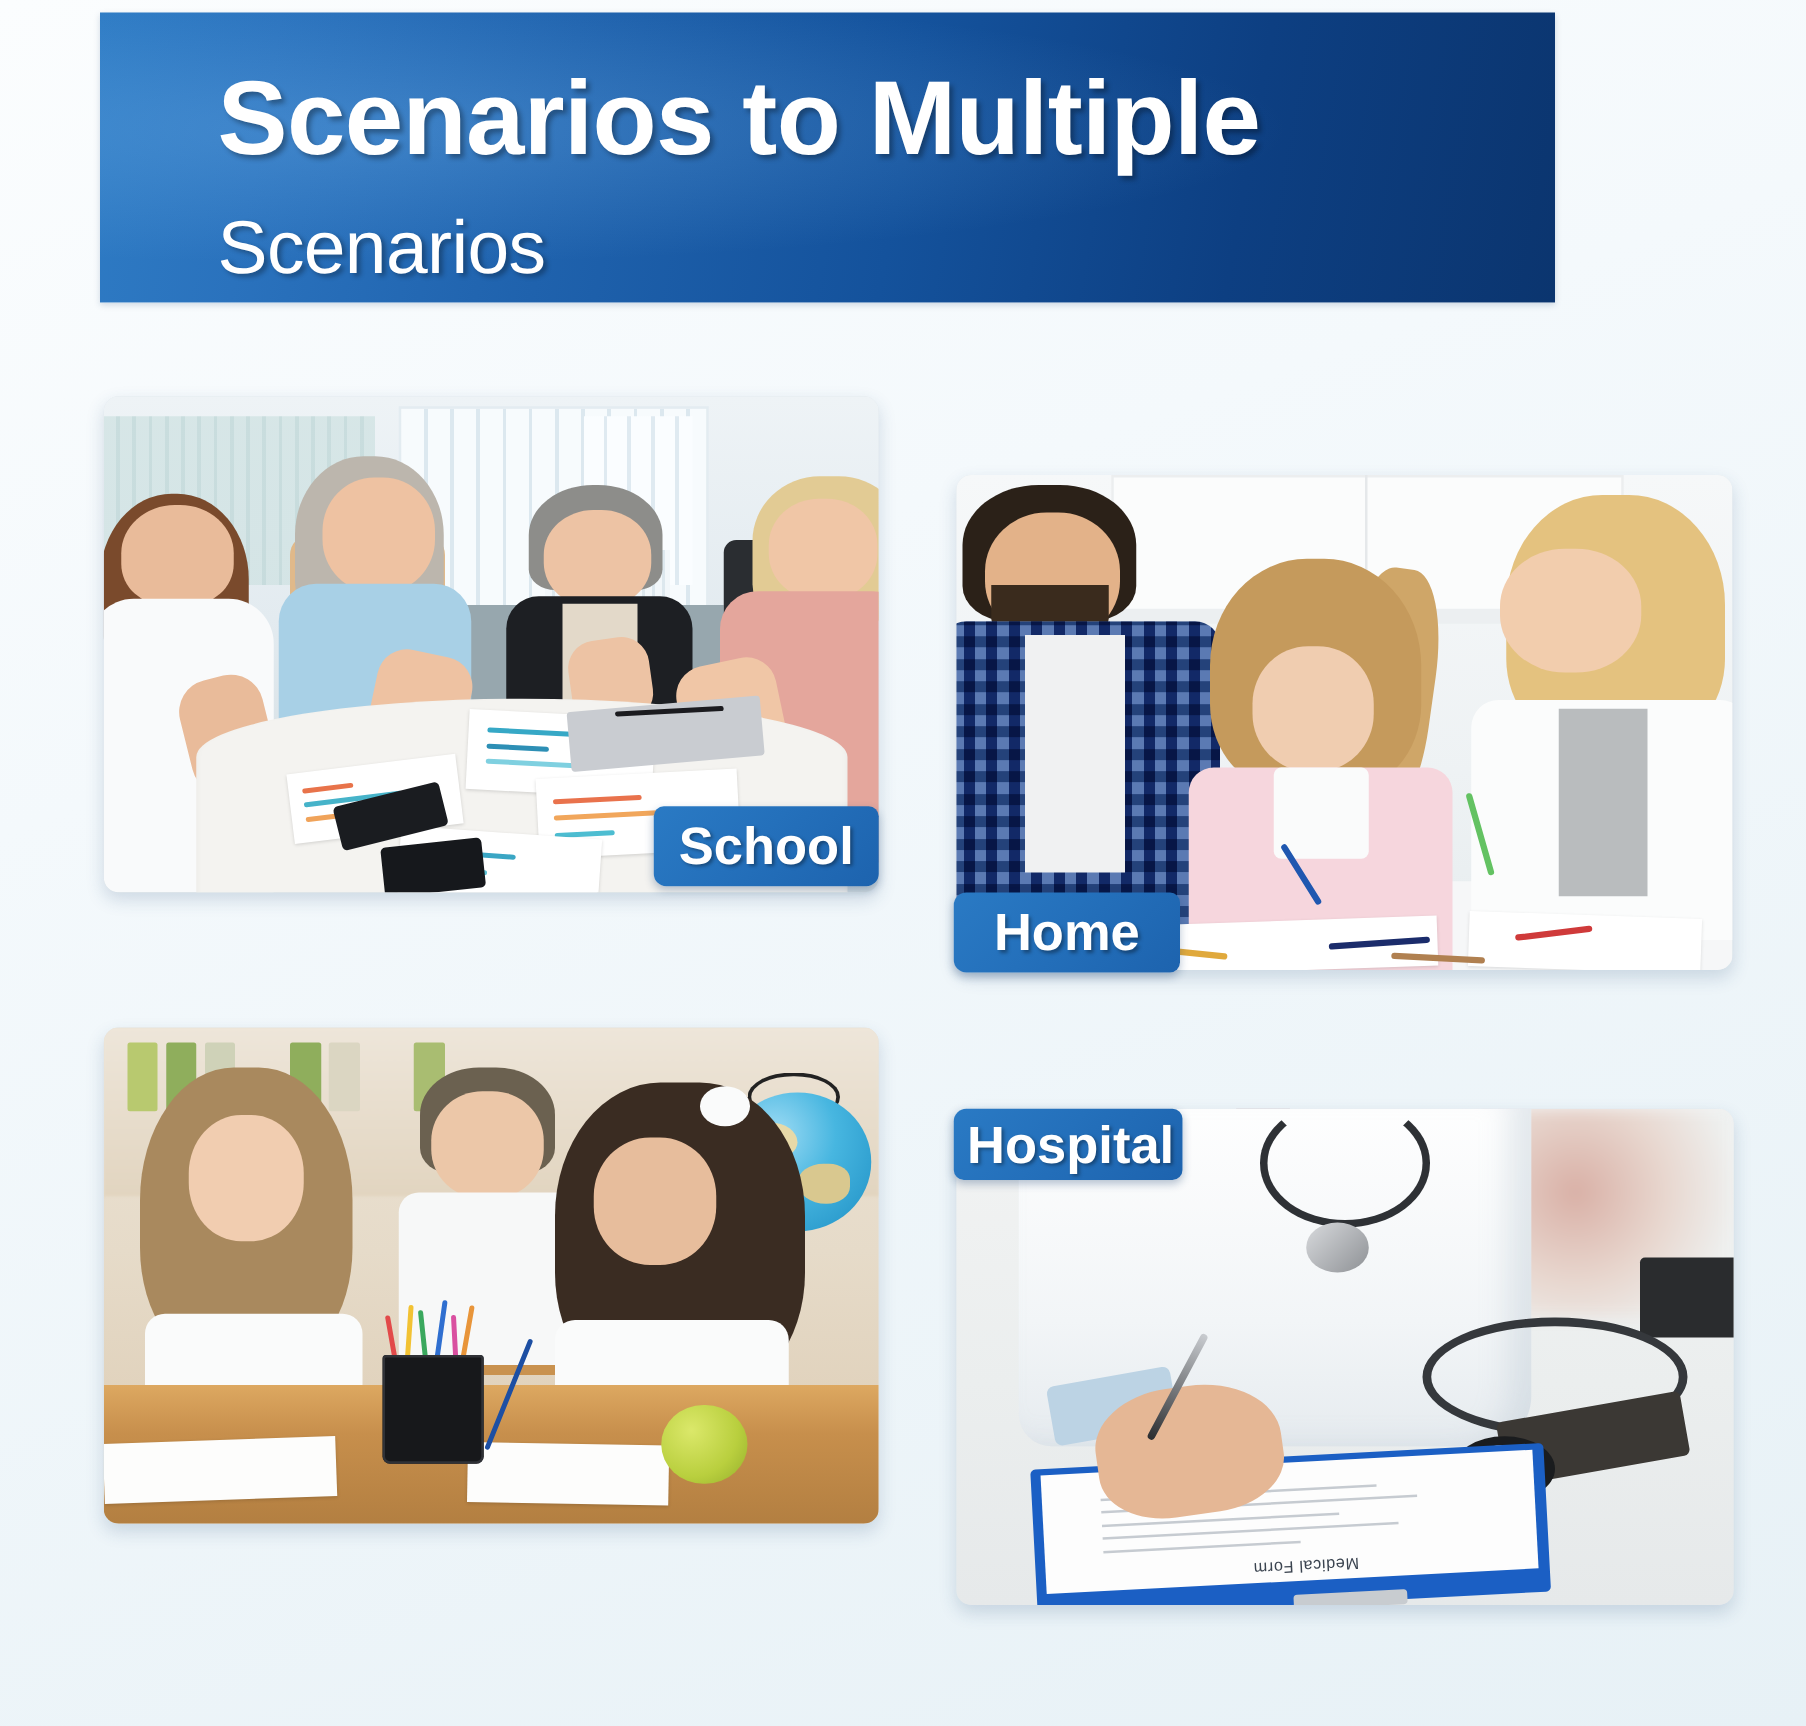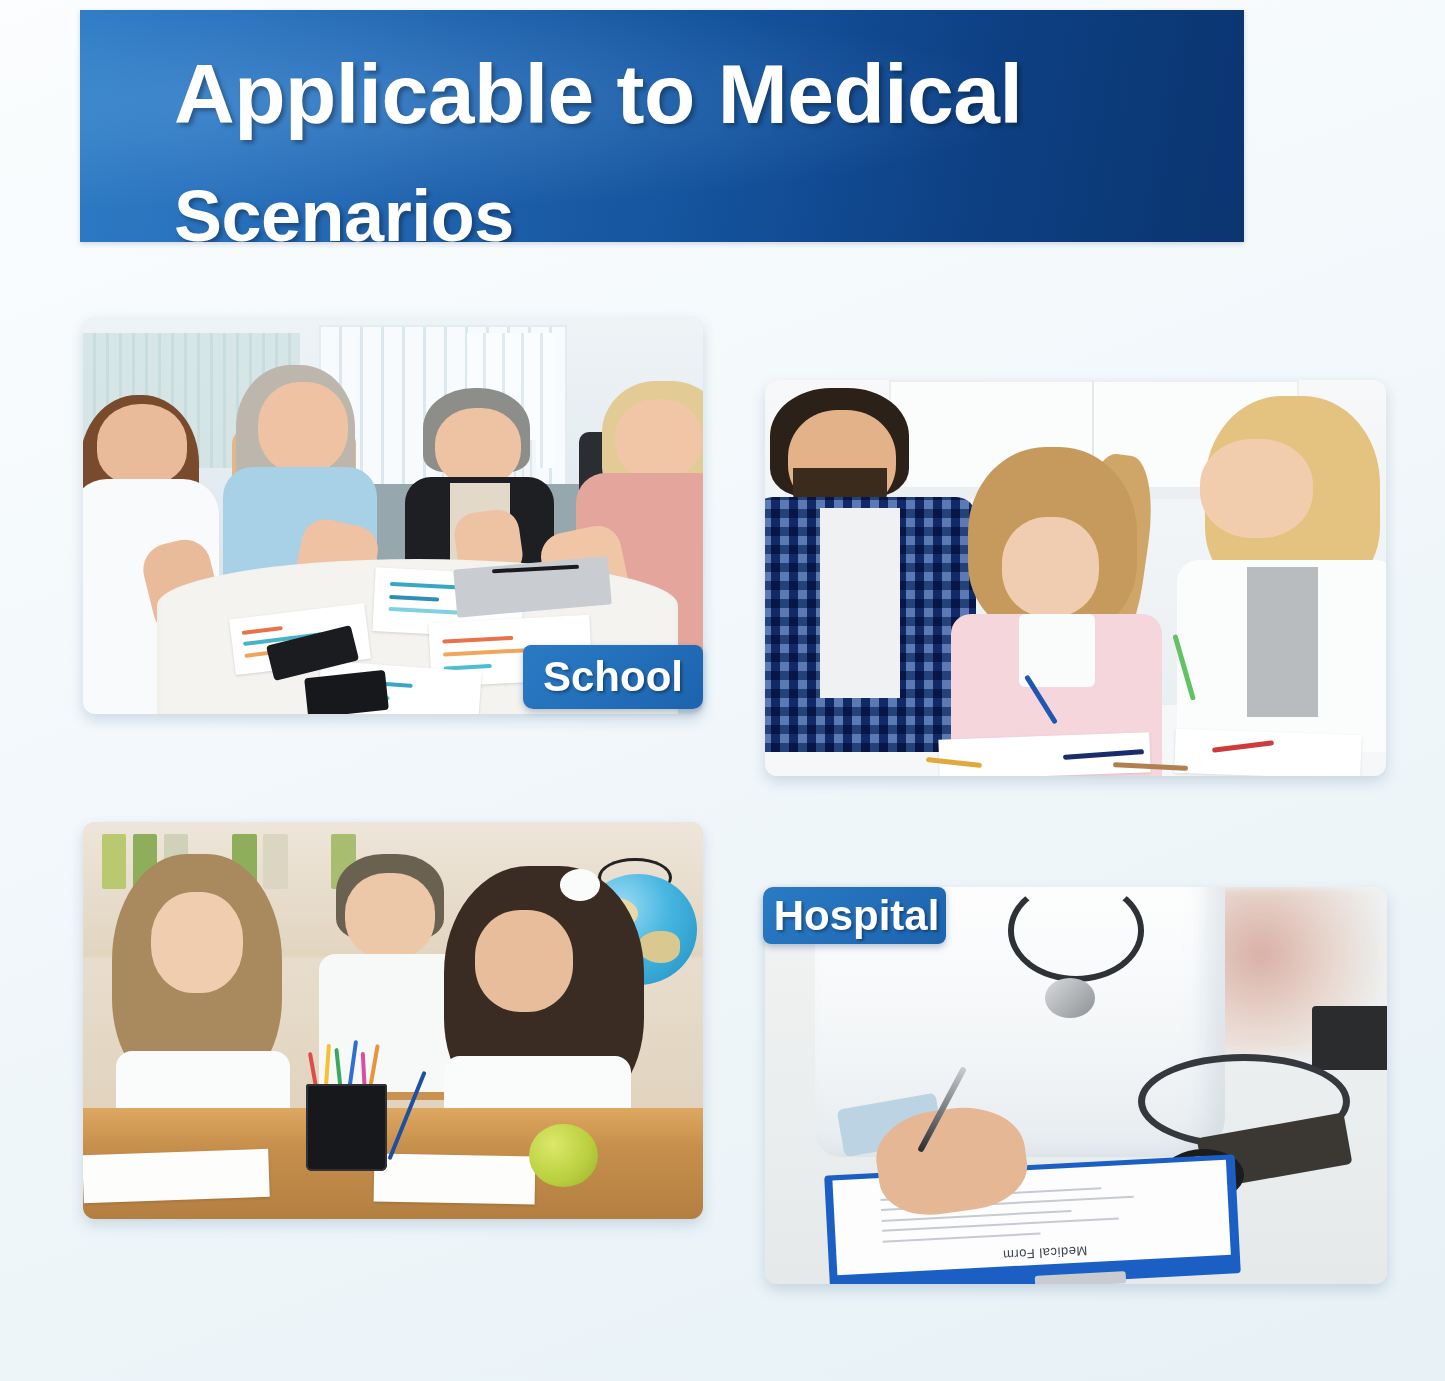--- a/index.html
+++ b/index.html
@@ -40,23 +40,23 @@
     letter-spacing: -0.5px;
     text-shadow: 3px 3px 4px rgba(0,0,0,0.32);
     white-space: nowrap;
     z-index: 2;
   }
   .banner-line.l1 {
     position:absolute; left: 94px; top: 40px;
     font-size: 84px; line-height: 88px;
   }
   .banner-line.l2 {
-    position:absolute; left: 94px; top: 166px;
-    font-size: 72px; line-height: 80px;
-    font-weight: 700;
+    position:absolute; left: 94px; top: 148px;
+    font-size: 60px; line-height: 80px;
+    font-weight: 400;
   }
 
   
   .card {
     position: absolute;
     border-radius: 12px;
     overflow: hidden;
     box-shadow: 0 6px 14px rgba(40,80,120,0.18);
     background:#dfe7ec;
   }
@@ -235,21 +235,21 @@
   .hp-gauge{position:absolute;left:64%;top:66%;width:13%;height:13%;border-radius:50%;background:#1a1c1e;}
   .hp-gauge::after{content:"";position:absolute;left:14%;top:14%;width:72%;height:72%;border-radius:50%;background:radial-gradient(circle at 40% 35%,#fff,#b9c5cf);}
   .hp-cam{position:absolute;left:88%;top:30%;width:14%;height:16%;background:#2a2c2e;border-radius:4px;}
 </style>
 </head>
 <body>
 
 <div class="page">
 
   <div class="banner">
-    <div class="banner-line l1">Applicable to Medical</div>
+    <div class="banner-line l1">Scenarios to Multiple</div>
     <div class="banner-line l2">Scenarios</div>
   </div>
 
   <div class="card" id="card-office">
     <div class="photo of-bg">
       <div class="of-glasswall"></div>
       <div class="of-window"></div>
       <div class="of-window2"></div>
       <div class="of-plant"></div>
       <div class="of-sofa"></div>
@@ -343,20 +343,21 @@
       <div class="hm-paper hm-p1"></div>
       <div class="hm-paper hm-p2"></div>
       <div class="hm-pencil" style="left:40%;top:80%;width:9%;background:#1f57b0;transform:rotate(58deg)"></div>
       <div class="hm-pencil" style="left:62%;top:72%;width:11%;background:#63c262;transform:rotate(74deg)"></div>
       <div class="hm-pencil" style="left:48%;top:94%;width:13%;background:#1b2c6b;transform:rotate(-4deg)"></div>
       <div class="hm-pencil" style="left:56%;top:97%;width:12%;background:#b08050;transform:rotate(3deg)"></div>
       <div class="hm-pencil" style="left:72%;top:92%;width:10%;background:#cf3a3a;transform:rotate(-7deg)"></div>
       <div class="hm-pencil" style="left:26%;top:96%;width:9%;background:#e0a93c;transform:rotate(6deg)"></div>
     </div>
   </div>
+  <div class="tag" id="tag-home">Home</div>
 
   <div class="card" id="card-school">
     <div class="photo sc-bg">
       <div class="sc-shelfwall"></div>
       <div class="sc-books" style="left:3%;background:#b8c96f"></div>
       <div class="sc-books" style="left:8%;background:#8fae5c"></div>
       <div class="sc-books" style="left:13%;background:#cfd2b8"></div>
       <div class="sc-books" style="left:24%;background:#8fae5c"></div>
       <div class="sc-books" style="left:29%;background:#dbd6c2"></div>
       <div class="sc-books" style="left:40%;background:#a9bd71"></div>

